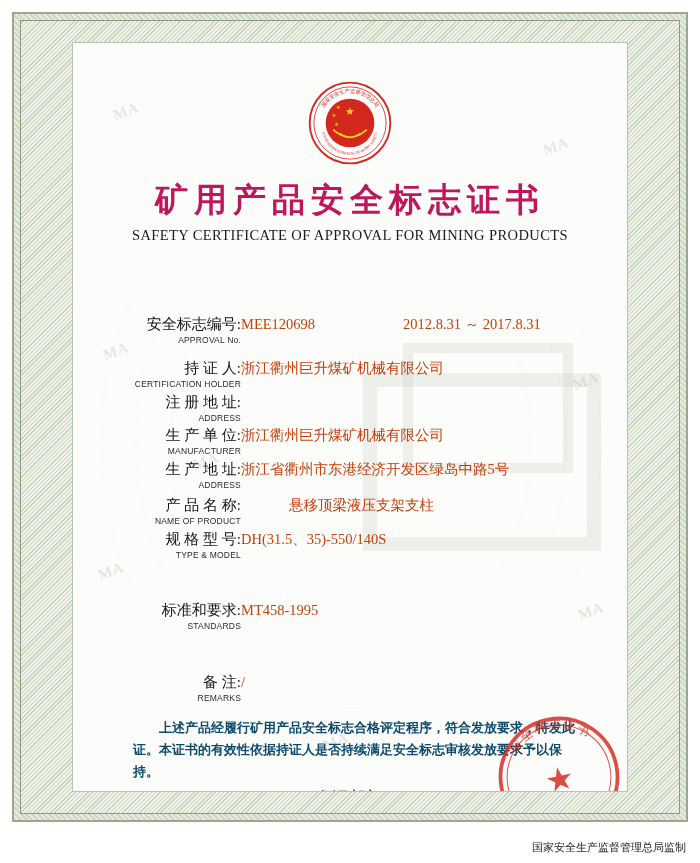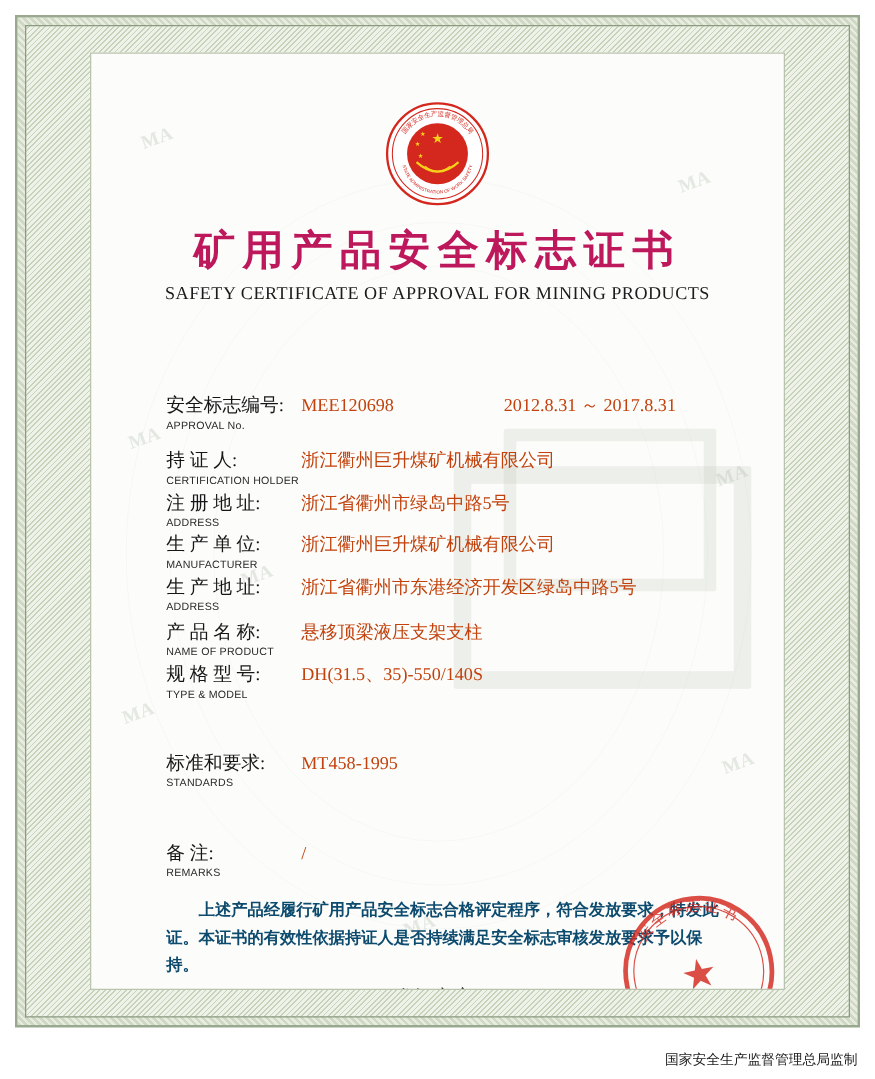--- a/index.html
+++ b/index.html
@@ -123,20 +123,21 @@
   }
   .row {
     position: absolute;
     left: 60px;
     display: flex;
     align-items: baseline;
   }
   .lbl {
     width: 108px;
     flex: 0 0 108px;
+    text-align: right;
   }
   .lbl .cn {
     display: block;
     font-size: 15px;
     color: #161616;
     letter-spacing: 0px;
     font-family: "Liberation Serif", serif;
     white-space: nowrap;
   }
   .lbl .en {
@@ -157,21 +158,21 @@
 
   
   .row-approval { top: 272px; left: 60px; }
   .row-validity { top: 272px; left: 330px; }
   .row-validity .lbl { width: 86px; flex: 0 0 86px; }
 
   .row-holder      { top: 316px; }
   .row-reg-address { top: 350px; }
   .row-manufacturer{ top: 383px; }
   .row-prod-address{ top: 417px; }
-  .row-product     { top: 453px; }
+  .row-product     { top: 453px; gap: 48px; }
   .row-model       { top: 487px; }
   .row-standards   { top: 558px; }
   .row-range       { top: 595px; }
   .row-remarks     { top: 630px; }
 
   .row-standards .lbl,
   .row-range .lbl,
   .row-remarks .lbl { width: 108px; flex: 0 0 108px; }
 
   
@@ -299,21 +300,20 @@
           <span class="en">CERTIFICATION HOLDER</span>
         </div>
         <div class="val">浙江衢州巨升煤矿机械有限公司</div>
       </div>
 
       <div class="row row-reg-address">
         <div class="lbl">
           <span class="cn">注 册 地 址:</span>
           <span class="en">ADDRESS</span>
         </div>
-        <div class="val">浙江省衢州市绿岛中路5号</div>
       </div>
 
       <div class="row row-manufacturer">
         <div class="lbl">
           <span class="cn">生 产 单 位:</span>
           <span class="en">MANUFACTURER</span>
         </div>
         <div class="val">浙江衢州巨升煤矿机械有限公司</div>
       </div>
 

